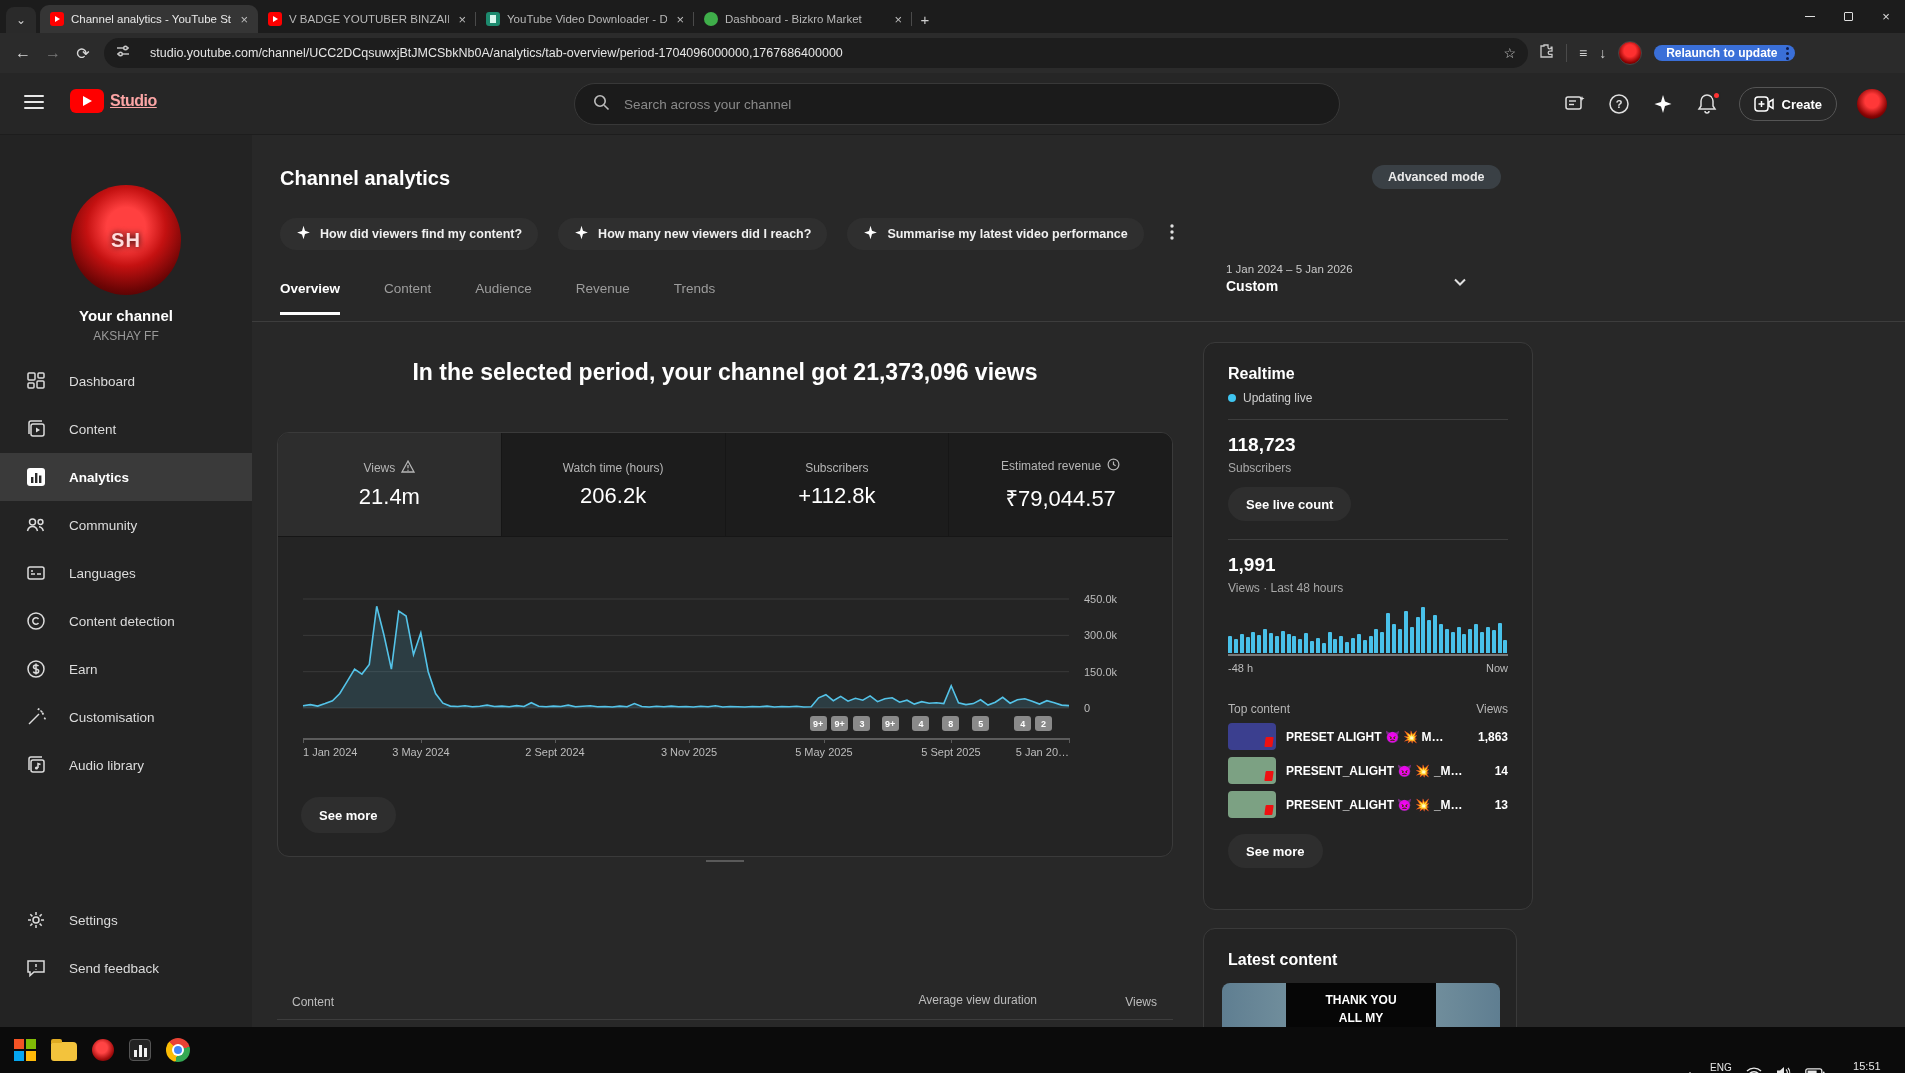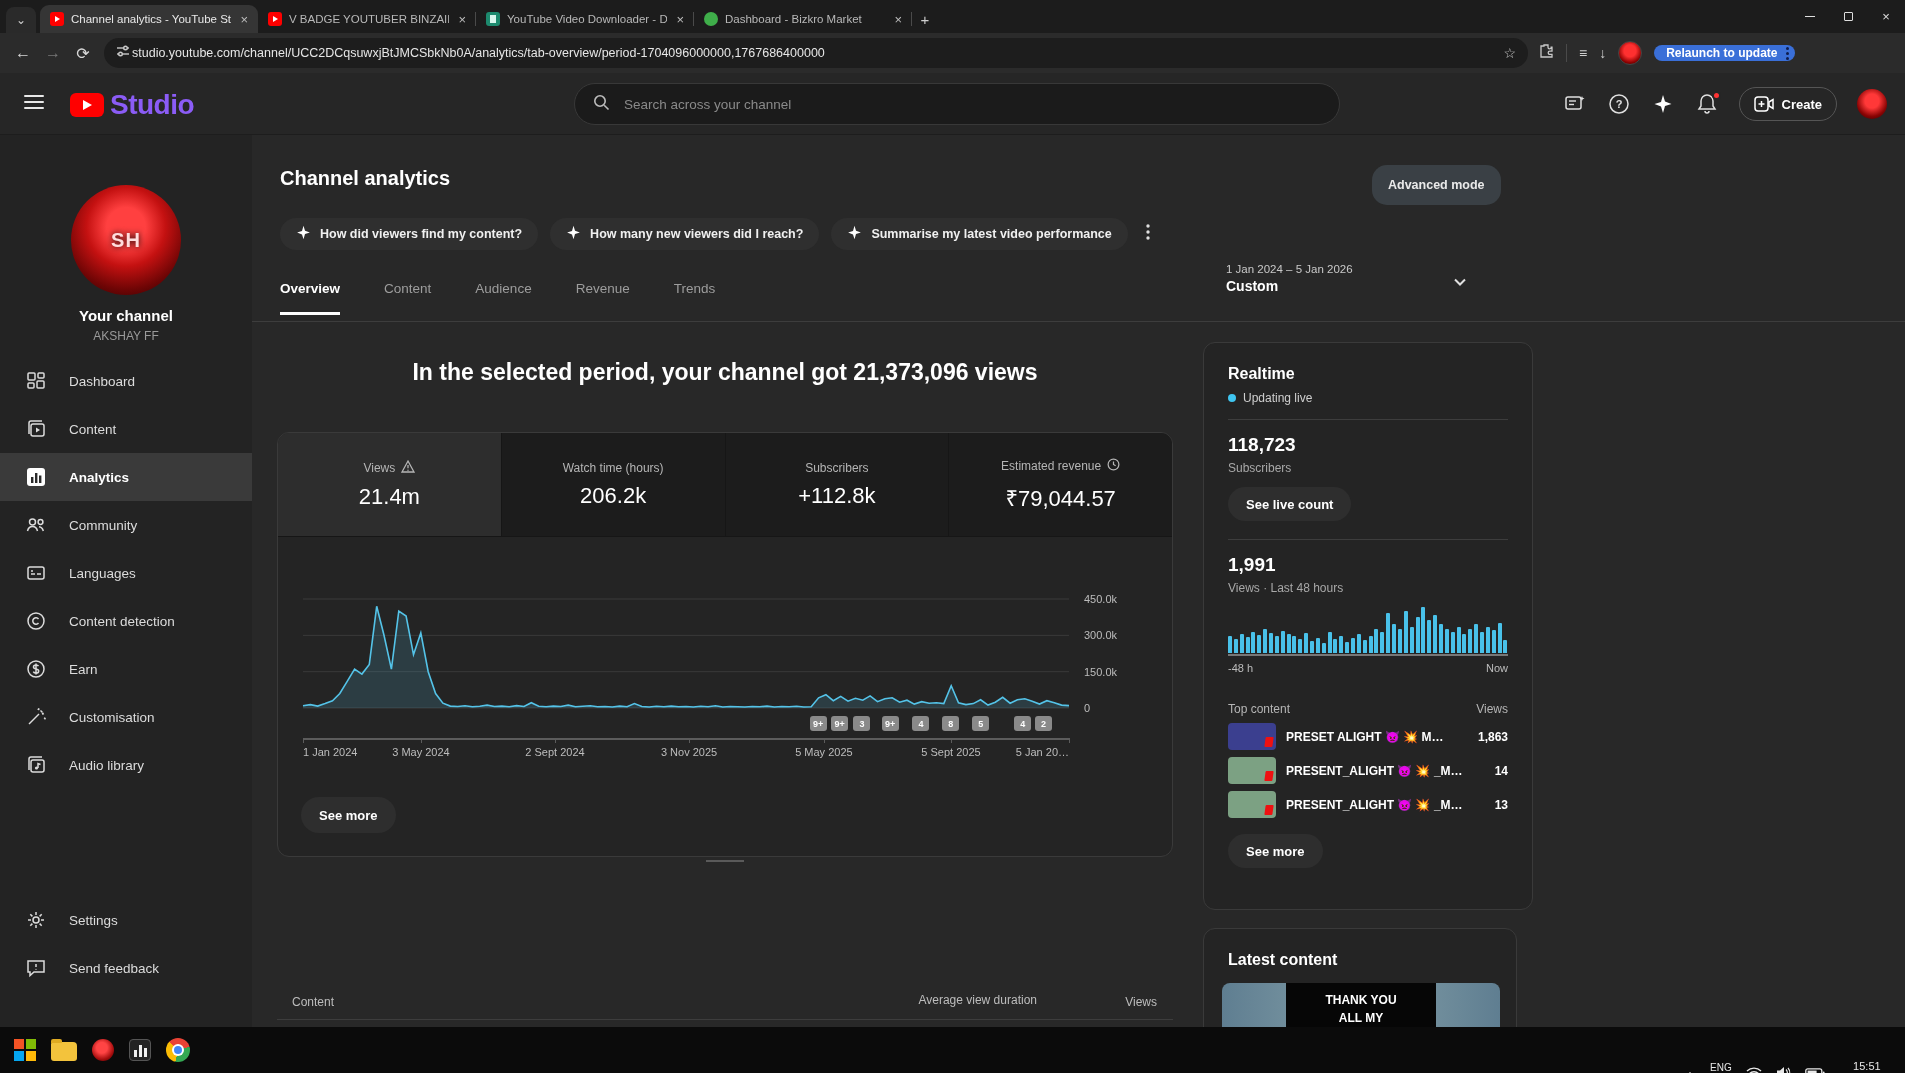--- a/index.html
+++ b/index.html
@@ -23,40 +23,40 @@
   .fav.market { background:#3fae4a; border-radius:50%; }
   .newtab { width:26px; height:26px; margin-bottom:1px; display:flex; align-items:center; justify-content:center; color:#cfcfcf; font-size:15px; }
   .wincontrols { margin-left:auto; display:flex; height:33px; }
   .wincontrols>div { width:38px; display:flex; align-items:center; justify-content:center; color:#dedede; font-size:13px; }
   .winmax span{ display:block; width:9px; height:9px; border:1px solid #dedede; border-radius:1px; }
   .winmin span{ display:block; width:10px; height:1px; background:#dedede; }
 
   .toolbar { position:absolute; top:33px; left:0; width:100%; height:40px; background:#2b2b2b; display:flex; align-items:center; }
   .navbtn { width:30px; height:30px; display:flex; align-items:center; justify-content:center; color:#d8d8d8; font-size:16px; }
   .navbtn.dim { color:#777; }
-  .omnibox { position:relative; margin-left:6px; width:1424px; height:30px; background:#1d1d1d; border-radius:15px; display:flex; align-items:center; padding:0 12px; gap:2px; }
+  .omnibox { position:relative; margin-left:6px; width:1424px; height:30px; background:#1d1d1d; border-radius:15px; display:flex; align-items:center; padding:0 12px; gap:20px; }
   .omnibox .url { color:#e6e6e6; font-size:12.5px; white-space:nowrap; overflow:hidden; flex:1; }
   .omnibox .star { color:#c9c9c9; font-size:14px; }
   .toolbar-right { display:flex; align-items:center; gap:12px; margin-left:10px; }
   .tr-icon { color:#cfcfcf; font-size:14px; }
   .sep { width:1px; height:18px; background:#4a4a4a; }
   .mini-avatar { width:24px; height:24px; border-radius:50%; background:radial-gradient(circle at 50% 40%, #ff3030 0 35%, #8a0000 70%, #2a0000 100%); border:1px solid #444; }
   .relaunch { height:16px; background:#3a6fd8; border-radius:14px; color:#fff; font-size:12px; font-weight:bold; display:flex; align-items:center; gap:8px; padding:0 6px 0 12px; }
   .kebab { display:flex; flex-direction:column; gap:2px; align-items:center; }
   .kebab i { width:3px; height:3px; border-radius:50%; background:#cfcfcf; }
   .relaunch .kebab i { background:rgba(0,0,30,.75); }
 
   
   .appheader { position:absolute; top:73px; left:0; width:100%; height:62px; background:#262626; border-bottom:1px solid #1d1d1d; }
   .hamburger { position:absolute; left:24px; top:22px; width:20px; display:flex; flex-direction:column; gap:4px; }
   .hamburger i { height:2px; background:#e8e8e8; border-radius:1px; }
   .ytlogo { position:absolute; left:70px; top:16px; display:flex; align-items:center; gap:6px; }
   .ytmark { width:34px; height:24px; background:#f00; border-radius:6px; position:relative; }
   .ytmark::after { content:""; position:absolute; left:13px; top:7px; border-left:9px solid #fff; border-top:5px solid transparent; border-bottom:5px solid transparent; }
-  .ytlogo .word { color:#8b5cf6; font-size:28px; font-weight:bold; letter-spacing:-.5px; }
+  .ytlogo .word { color:#fca5a5; font-size:16px; font-weight:bold; letter-spacing:-.5px;text-decoration:underline; }
   .searchbar { position:absolute; left:574px; top:10px; width:766px; height:42px; background:#1b1b1b; border:1px solid #383838; border-radius:21px; display:flex; align-items:center; padding:0 18px; gap:14px; }
   .searchbar .ph { color:#8a8a8a; font-size:13.5px; }
   .hdr-icons { position:absolute; right:18px; top:0; height:62px; display:flex; align-items:center; gap:20px; }
   .hicon { width:24px; height:24px; display:flex; align-items:center; justify-content:center; position:relative; }
   .hicon svg { display:block; }
   .beldot { position:absolute; top:-1px; right:-2px; width:9px; height:9px; border-radius:50%; background:#f33; border:2px solid #262626; }
   .createbtn { height:34px; border:1px solid #555; border-radius:17px; display:flex; align-items:center; gap:8px; padding:0 14px; color:#fff; font-size:13px; font-weight:bold; }
   .hdr-avatar { width:30px; height:30px; border-radius:50%; background:radial-gradient(circle at 50% 40%, #ff3838 0 30%, #8a0404 65%, #250000 100%); }
 
   
@@ -67,22 +67,22 @@
   .chname { position:absolute; top:194px; width:252px; text-align:center; color:#9a9a9a; font-size:12px; }
   .nav { position:absolute; top:222px; left:0; width:252px; }
   .navitem { height:48px; display:flex; align-items:center; gap:22px; padding-left:25px; color:#dcdcdc; font-size:13.5px; }
   .navitem.active { background:#3a3a3a; font-weight:bold; color:#fff; }
   .navitem .nicon { width:22px; height:22px; display:flex; align-items:center; justify-content:center; color:#dcdcdc; }
   .sb-footer { position:absolute; bottom:35px; left:0; width:252px; }
 
   
   .main { position:absolute; top:135px; left:252px; right:0; bottom:46px; background:#282828; overflow:hidden; }
   .pagetitle { position:absolute; left:28px; top:32px; color:#fff; font-size:20px; font-weight:bold; }
-  .advmode { position:absolute; left:1120px; top:30px; height:40px; background:#3a4045; border-radius:15px; color:#eaeaea; font-size:12.5px; font-weight:bold; display:flex; align-items:center; padding:0 16px; }
-  .chips { position:absolute; left:28px; top:83px; display:flex; gap:12px; align-items:center;justify-content:space-between; }
+  .advmode { position:absolute; left:1120px; top:30px; height:24px; background:#3a4045; border-radius:15px; color:#eaeaea; font-size:12.5px; font-weight:bold; display:flex; align-items:center; padding:0 16px; }
+  .chips { position:absolute; left:28px; top:83px; display:flex; gap:20px; align-items:center;justify-content:space-between; }
   .chip { height:32px; background:#2f2f2f; border-radius:16px; display:flex; align-items:center; gap:9px; padding:0 16px; color:#f0f0f0; font-size:12.5px; font-weight:bold; }
   .tabs { position:absolute; left:28px; top:146px; display:flex; gap:44px; }
   .stab { color:#9d9d9d; font-size:13.5px; padding-bottom:16px; }
   .stab.active { color:#fff; font-weight:bold; border-bottom:3px solid #fff; }
   .tabline { position:absolute; left:0; right:0; top:186px; height:1px; background:#3d3d3d; }
   .datepick { position:absolute; left:974px; top:128px; width:215px; }
   .datepick .range { color:#c9c9c9; font-size:11.5px; }
   .datepick .preset { color:#fff; font-size:14px; font-weight:bold; margin-top:3px; }
   .datepick .chev { position:absolute; right:-28px; top:10px; color:#e0e0e0; }
   .headline { position:absolute; left:25px; top:224px; width:896px; text-align:center; color:#fff; font-size:23px; font-weight:bold; }

